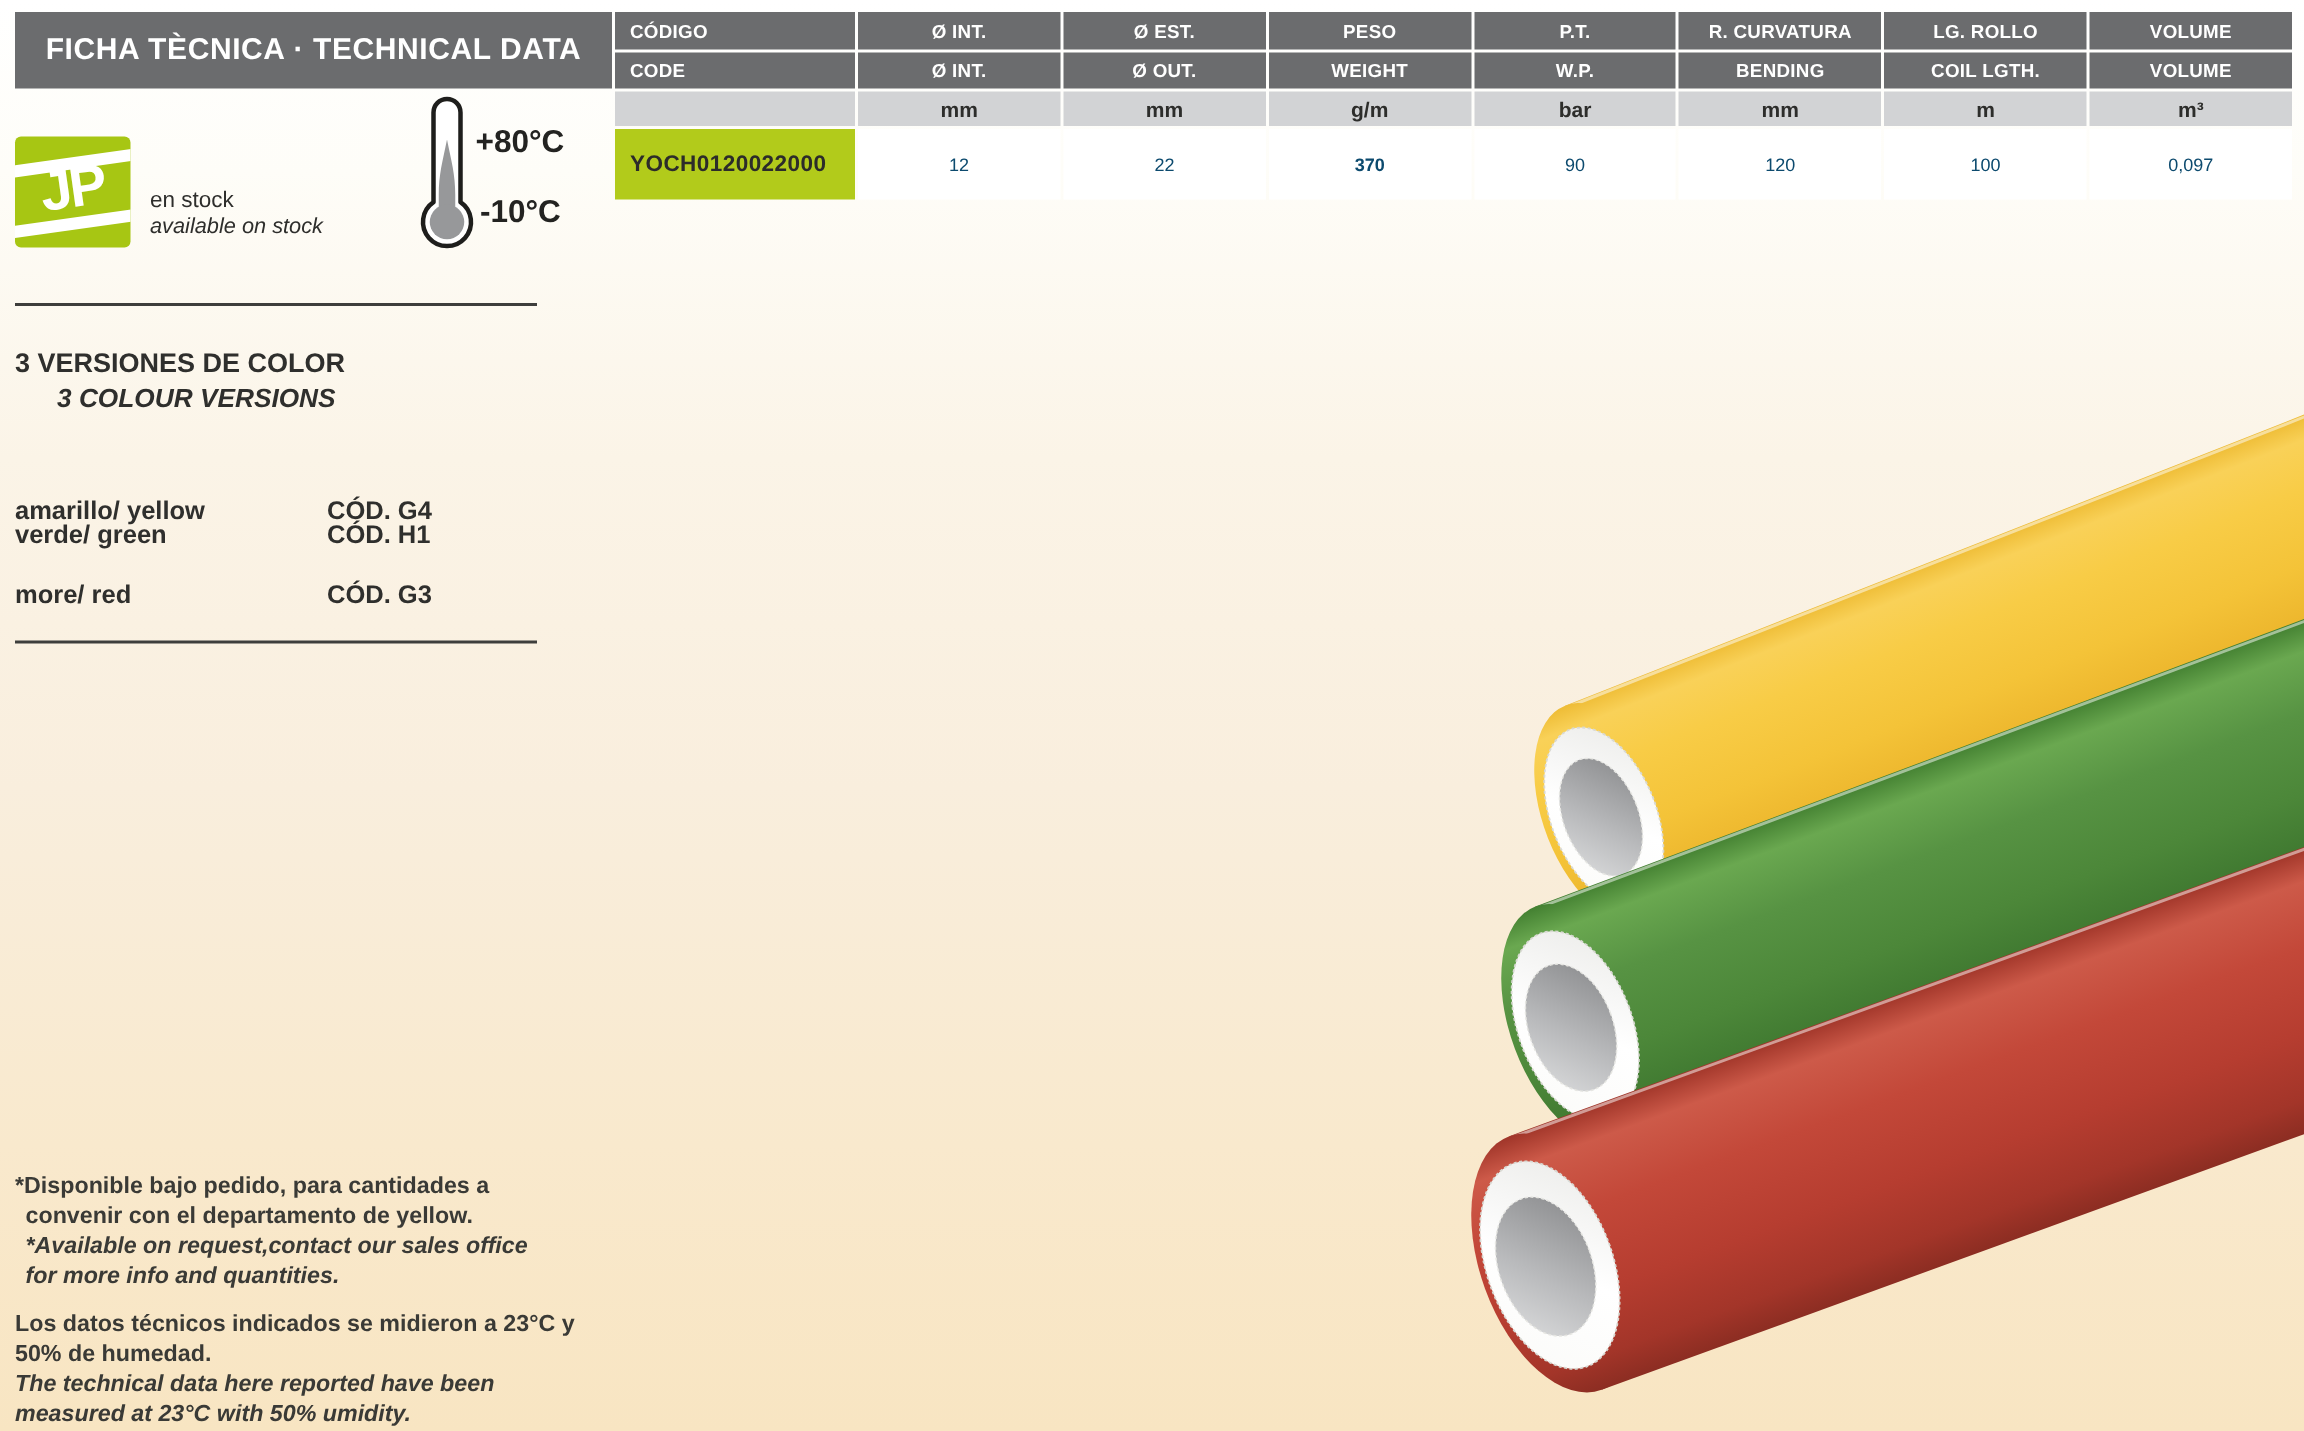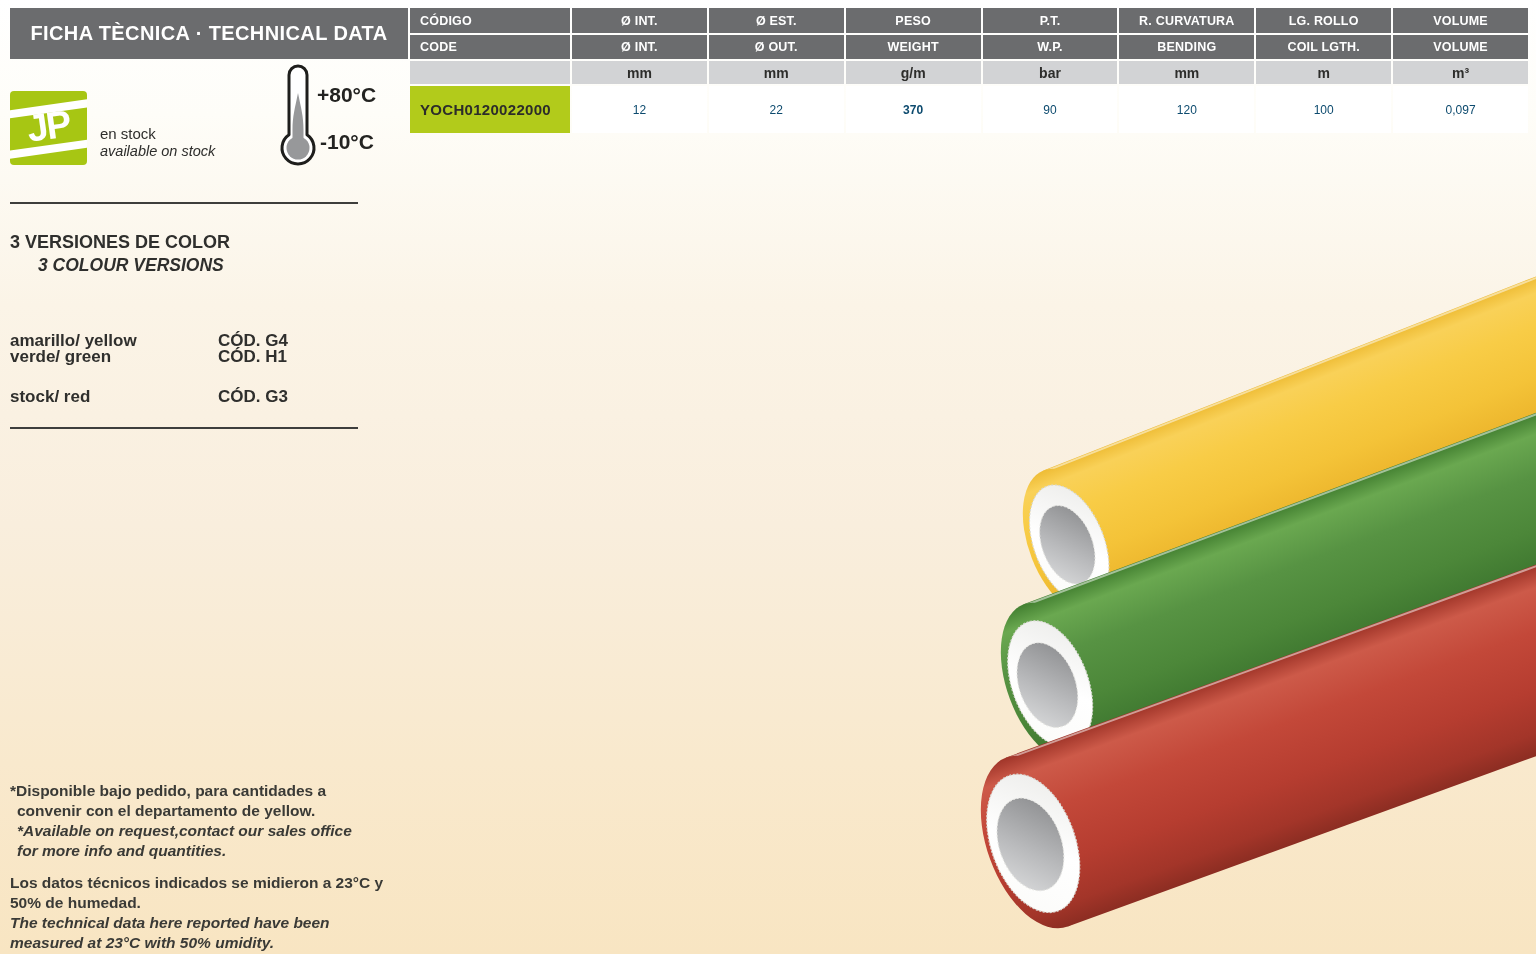--- a/index.html
+++ b/index.html
@@ -208,21 +208,21 @@
 
   <div class="layer version-row vr-0">
     <span class="v-label">amarillo/ yellow</span>
     <span class="v-code">CÓD. G4</span>
   </div>
   <div class="layer version-row vr-1">
     <span class="v-label">verde/ green</span>
     <span class="v-code">CÓD. H1</span>
   </div>
   <div class="layer version-row vr-2">
-    <span class="v-label">stock/ red</span>
+    <span class="v-label">more/ red</span>
     <span class="v-code">CÓD. G3</span>
   </div>
 
   <div class="layer divider divider-2"></div>
 
   <div class="layer notes">
     <div class="note-line">*Disponible bajo pedido, para cantidades a</div>
     <div class="note-line indent">convenir con el departamento de yellow.</div>
     <div class="note-line indent italic">*Available on request,contact our sales office</div>
     <div class="note-line indent italic">for more info and quantities.</div>

